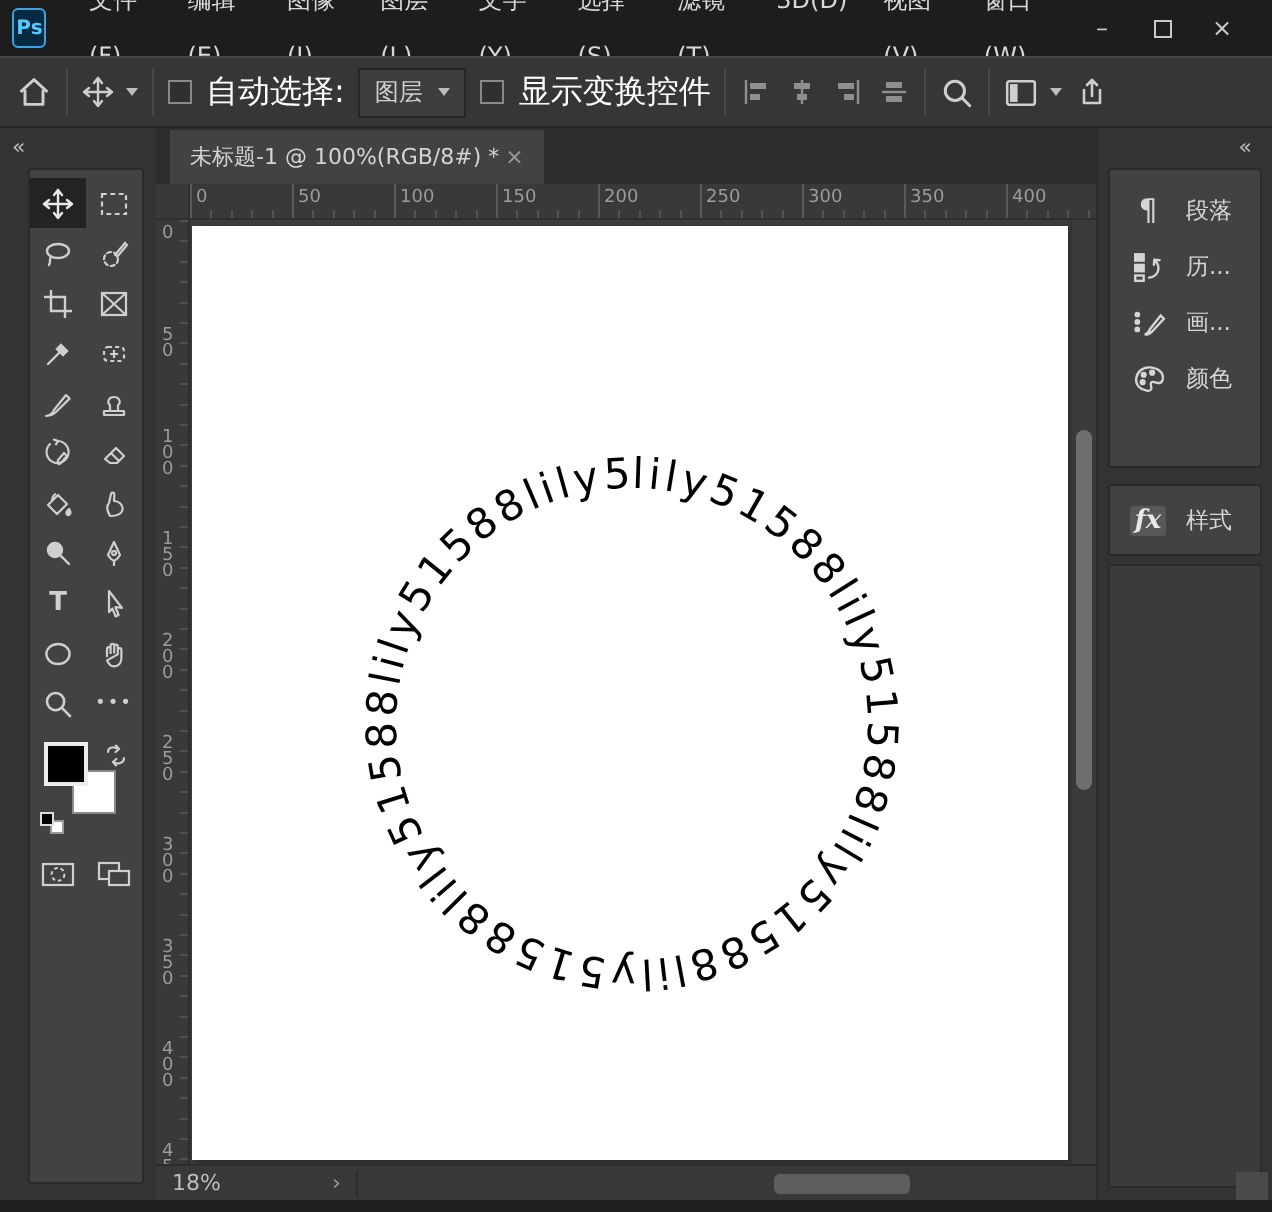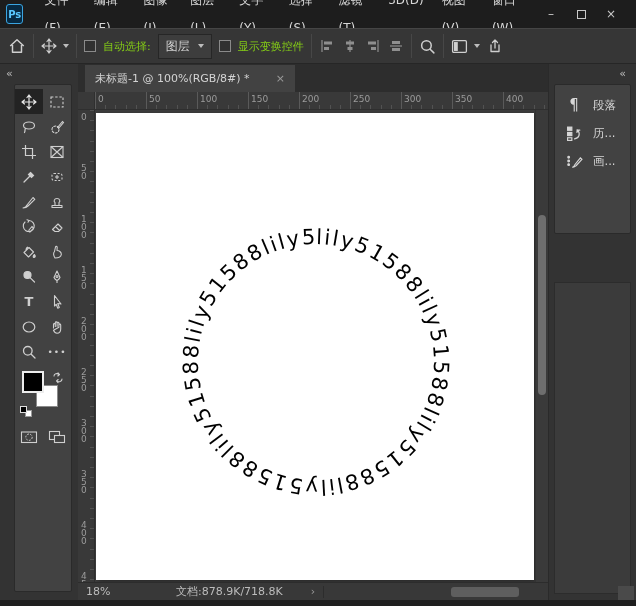--- a/index.html
+++ b/index.html
@@ -21,21 +21,21 @@
 
   
   .optionsbar { position:absolute; top:28px; left:0; right:0; height:36px; background:#363636;
                 border-top:1px solid #454545; border-bottom:1px solid #262626;
                 display:flex; align-items:center; padding:0 8px; gap:7px; }
   .optionsbar svg { display:block; }
   .sep { width:1px; height:24px; background:#2a2a2a; border-right:1px solid #474747; }
   .chev { width:0; height:0; border-left:3.5px solid transparent; border-right:3.5px solid transparent;
           border-top:4px solid #bdbdbd; margin-left:2px; }
   .cb { width:12px; height:12px; border:1px solid #8a8a8a; background:#303030; }
-  .optlabel { color:#84cc16; font-size:11px; }
+  .optlabel { color:#ffffff; font-size:16px; }
   .optselect { display:flex; align-items:center; gap:6px; background:#3d3d3d; border:1px solid #262626;
                padding:3px 7px; color:#d0d0d0; font-size:12px; }
   .opt-group { display:flex; align-items:center; gap:4px; }
 
   
   .main { position:absolute; top:64px; left:0; right:0; bottom:6px; display:flex; }
 
   
   .leftdock { position:relative; width:78px; background:#333333; flex:none; }
   .collapse-l { position:absolute; top:3px; left:6px; color:#bdbdbd; font-size:11px; }
@@ -53,21 +53,21 @@
   .swap { position:absolute; right:6px; top:0; }
   .mini { position:absolute; left:5px; top:36px; width:14px; height:12px; }
   .mini .mw { position:absolute; left:5px; top:4px; width:7px; height:7px; background:#fff; border:1px solid #999; }
   .mini .mb { position:absolute; left:0; top:0; width:7px; height:7px; background:#000; border:1px solid #ddd; }
   .maskrow { display:flex; margin-top:4px; }
 
   
   .docarea { flex:1; display:flex; flex-direction:column; background:#3d3d3d; min-width:0; }
   .tabbar { height:28px; background:#2d2d2d; display:flex; align-items:flex-end; flex:none; }
   .doctab { margin-left:7px; height:27px; background:#424242; display:flex; align-items:center;
-            gap:26px; padding:0 10px; font-size:11px; color:#d4d4d4; }
+            gap:3px; padding:0 10px; font-size:11px; color:#d4d4d4; }
   .tabclose { color:#9a9a9a; font-size:11px; }
   .rulerrow { height:18px; display:flex; flex:none; background:#393939; border-bottom:1px solid #2f2f2f; }
   .rcorner { width:17px; flex:none; border-right:1px solid #2f2f2f; background:#393939; }
   .hruler { flex:1; position:relative; overflow:hidden; }
   .hticks { position:absolute; left:0; right:0; bottom:0; height:4px;
             background:repeating-linear-gradient(90deg,#525252 0 1px,transparent 1px 10.2px); }
   .hlab { position:absolute; top:2px; font-size:9px; color:#9b9b9b; left:calc(var(--i)*51px + 3px); }
   .hlab::before { content:''; position:absolute; left:-3px; top:-2px; width:1px; height:18px; background:#5a5a5a; }
 
   .viewport { flex:1; position:relative; overflow:hidden; }
@@ -425,21 +425,20 @@
             </svg>
           </div>
         </div>
         <div class="vscroll">
           <div class="vthumb"></div>
         </div>
       </div>
 
       <div class="statusbar">
         <span class="zoomlvl">18%</span>
-        <span class="docinfo">文档:878.9K/718.8K</span>
         <span class="statchev">›</span>
         <span class="statdiv"></span>
         <span class="hscroll">
           <span class="hthumb"></span>
         </span>
       </div>
     </div>
 
     <div class="rightdock">
       <span class="collapse-r">«</span>
@@ -464,22 +463,41 @@
           <span class="picon">
             <svg width="17" height="17" viewBox="0 0 16 16" stroke="#d6d6d6" fill="none" stroke-width="1.1" stroke-linecap="round">
                 <circle cx="2.5" cy="4" r="0.8" fill="#d6d6d6"></circle>
                 <circle cx="2.5" cy="7.5" r="0.8" fill="#d6d6d6"></circle>
                 <circle cx="2.5" cy="11" r="0.8" fill="#d6d6d6"></circle>
                 <path d="M6 13.5 C7.5 13 8 12 8.5 10.8 L13.5 4.5 L15 6 L9.5 12 C8.5 13.2 7.5 13.5 6 13.5 Z"></path>
               </svg>
           </span>
           <span class="plabel">画...</span>
         </div>
-      </div>
-
+        <div class="pitem">
+          <span class="picon">
+            <svg width="17" height="17" viewBox="0 0 16 16" stroke="#d6d6d6" fill="none" stroke-width="1.1">
+                <path d="M8 2.5 C12 2.5 15 5 14.5 8 C14 10.5 12 10 10.5 9.5 C9 9 8.5 10 9 11.5 C9.5 13 8.5 13.8 7 13.5 C4 13 1.5 11 2 7.5 C2.5 4.5 5 2.5 8 2.5 Z"></path>
+                <circle cx="5.5" cy="6" r="0.9" fill="#d6d6d6"></circle>
+                <circle cx="9.5" cy="5" r="0.9" fill="#d6d6d6"></circle>
+                <circle cx="5" cy="9.5" r="0.9" fill="#d6d6d6"></circle>
+              </svg>
+          </span>
+          <span class="plabel">颜色</span>
+        </div>
+      </div>
+
+      <div class="pgroup pg2">
+        <div class="pitem">
+          <span class="picon">
+              <span class="fxicon">fx</span>
+            </span>
+          <span class="plabel">样式</span>
+        </div>
+      </div>
 
       <div class="pempty"></div>
       <div class="cornerbox"></div>
     </div>
   </div>
 
   <div class="bottomstrip"></div>
 </div>
 
 </body></html>

